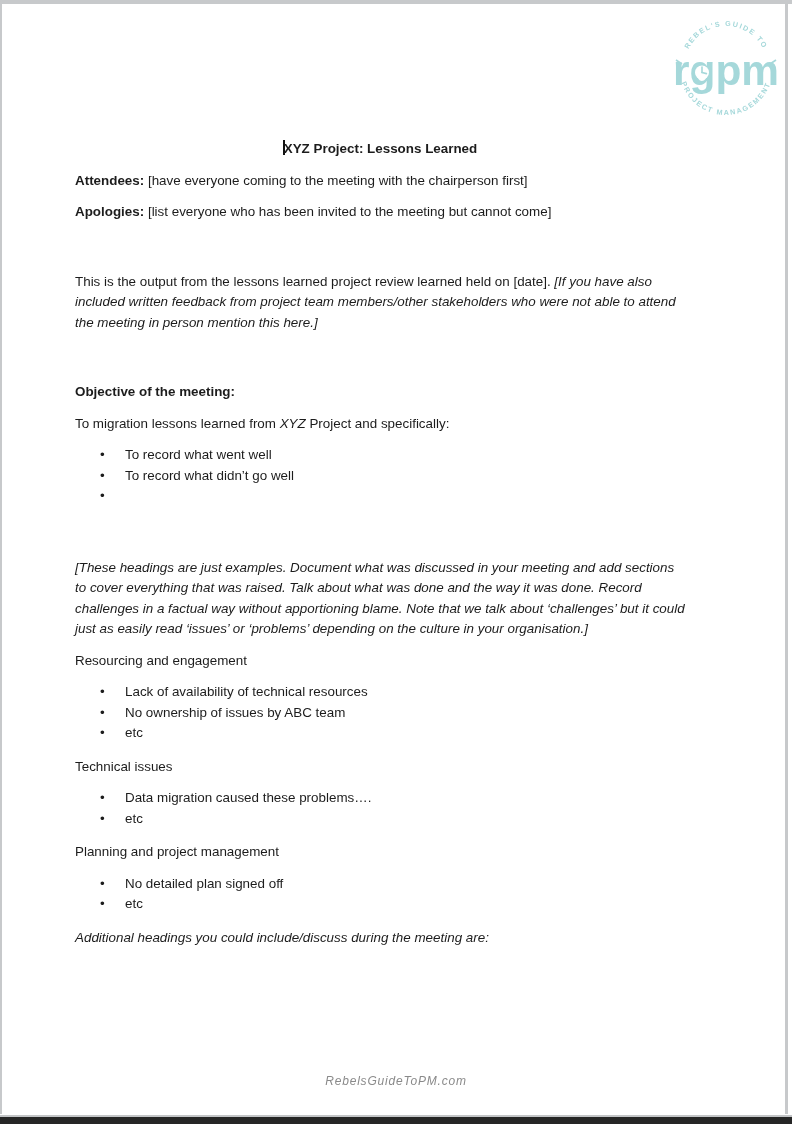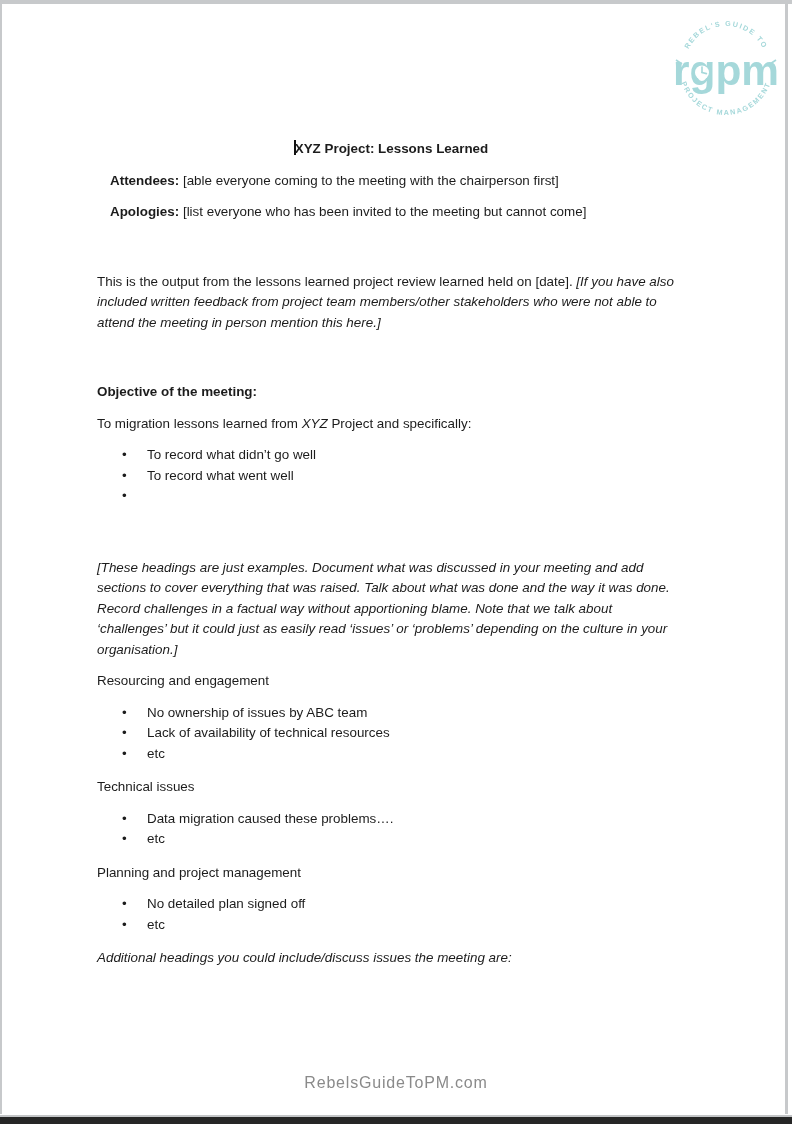--- a/index.html
+++ b/index.html
@@ -20,40 +20,40 @@
   .bottom-bar{position:absolute;left:0;right:0;bottom:0;height:7px;background:#262626;}
 
   
   .logo{position:absolute;top:2px;right:0;width:132px;height:132px;}
   .logo svg{display:block;}
   .logo text{font-family:"Liberation Sans","DejaVu Sans",sans-serif;}
 
   
   .content{
     position:absolute;top:0;left:0;right:12px;
-    padding:139px 95px 0 97px;
+    padding:139px 95px 0 75px;
     font-size:13.4px;line-height:20.5px;
   }
   .content p{margin:0 0 11px 0;}
   .title{text-align:center;font-weight:bold;}
   .caret{display:inline-block;width:2px;height:15px;background:#111;
          vertical-align:-2px;margin-right:-1px;}
   .gap{height:38px;}
-  b,strong{font-weight:bold;margin-left:13px;}
+  b,strong{font-weight:bold;}
   em{font-style:italic;}
   .heading{font-weight:bold;}
   ul.blist{list-style:none;margin:0 0 13px 0;padding:0;}
   ul.blist li{display:flex;line-height:20.5px;}
   .blt{width:25px;margin-left:25px;flex:0 0 25px;}
   .blt::before{content:"\2022";}
 
   
   .footer{
     position:absolute;top:1074px;left:0;right:0;text-align:center;
-    font-size:16px;letter-spacing:0.8px;color:#8a8a8a;
+    font-size:12px;letter-spacing:0.8px;color:#8a8a8a;font-style:italic;
   }
 </style>
 </head>
 <body>
 
 <div class="page">
 
   <div class="edge-top"></div>
   <div class="edge-left"></div>
   <div class="edge-right"></div>
@@ -79,62 +79,62 @@
         <line x1="42" y1="70.5" x2="42" y2="65" stroke="#a5d8da" stroke-width="1.6" stroke-linecap="round"></line>
         <line x1="42" y1="70.5" x2="46.4" y2="71.6" stroke="#a5d8da" stroke-width="1.6" stroke-linecap="round"></line>
       </g>
     </svg>
   </div>
 
   <div class="content">
 
     <p class="title"><span class="caret"></span><span>XYZ Project: Lessons Learned</span></p>
 
-    <p><strong>Attendees:</strong><span> [able everyone coming to the meeting with the chairperson first]</span></p>
+    <p><strong>Attendees:</strong><span> [have everyone coming to the meeting with the chairperson first]</span></p>
 
     <p><strong>Apologies:</strong><span> [list everyone who has been invited to the meeting but cannot come]</span></p>
 
     <div class="gap"></div>
 
     <p><span>This is the output from the lessons learned project review learned held on [date]. </span><em>[If you have also included written feedback from project team members/other stakeholders who were not able to attend the meeting in person mention this here.]</em></p>
 
     <div class="gap"></div>
 
     <p class="heading">Objective of the meeting:</p>
 
     <p><span>To migration lessons learned from </span><em>XYZ</em><span> Project and specifically:</span></p>
 
     <ul class="blist">
       <li>
           <span class="blt"></span>
-          <span>To record what didn’t go well</span>
+          <span>To record what went well</span>
         </li>
       <li>
           <span class="blt"></span>
-          <span>To record what went well</span>
+          <span>To record what didn’t go well</span>
         </li>
       <li>
           <span class="blt"></span>
         </li>
     </ul>
 
     <div class="gap"></div>
 
 
     <p><em>[These headings are just examples. Document what was discussed in your meeting and add sections to cover everything that was raised. Talk about what was done and the way it was done. Record challenges in a factual way without apportioning blame. Note that we talk about ‘challenges’ but it could just as easily read ‘issues’ or ‘problems’ depending on the culture in your organisation.]</em></p>
 
     <p>Resourcing and engagement</p>
     <ul class="blist">
       <li>
           <span class="blt"></span>
-          <span>No ownership of issues by ABC team</span>
+          <span>Lack of availability of technical resources</span>
         </li>
       <li>
           <span class="blt"></span>
-          <span>Lack of availability of technical resources</span>
+          <span>No ownership of issues by ABC team</span>
         </li>
       <li>
           <span class="blt"></span>
           <span>etc</span>
         </li>
     </ul>
 
     <p>Technical issues</p>
     <ul class="blist">
       <li>
@@ -152,21 +152,21 @@
       <li>
           <span class="blt"></span>
           <span>No detailed plan signed off</span>
         </li>
       <li>
           <span class="blt"></span>
           <span>etc</span>
         </li>
     </ul>
 
-    <p><em>Additional headings you could include/discuss issues the meeting are:</em></p>
+    <p><em>Additional headings you could include/discuss during the meeting are:</em></p>
 
   </div>
 
   <div class="footer">RebelsGuideToPM.com</div>
 
   <div class="bottom-line"></div>
   <div class="bottom-bar"></div>
 
 </div>
 

